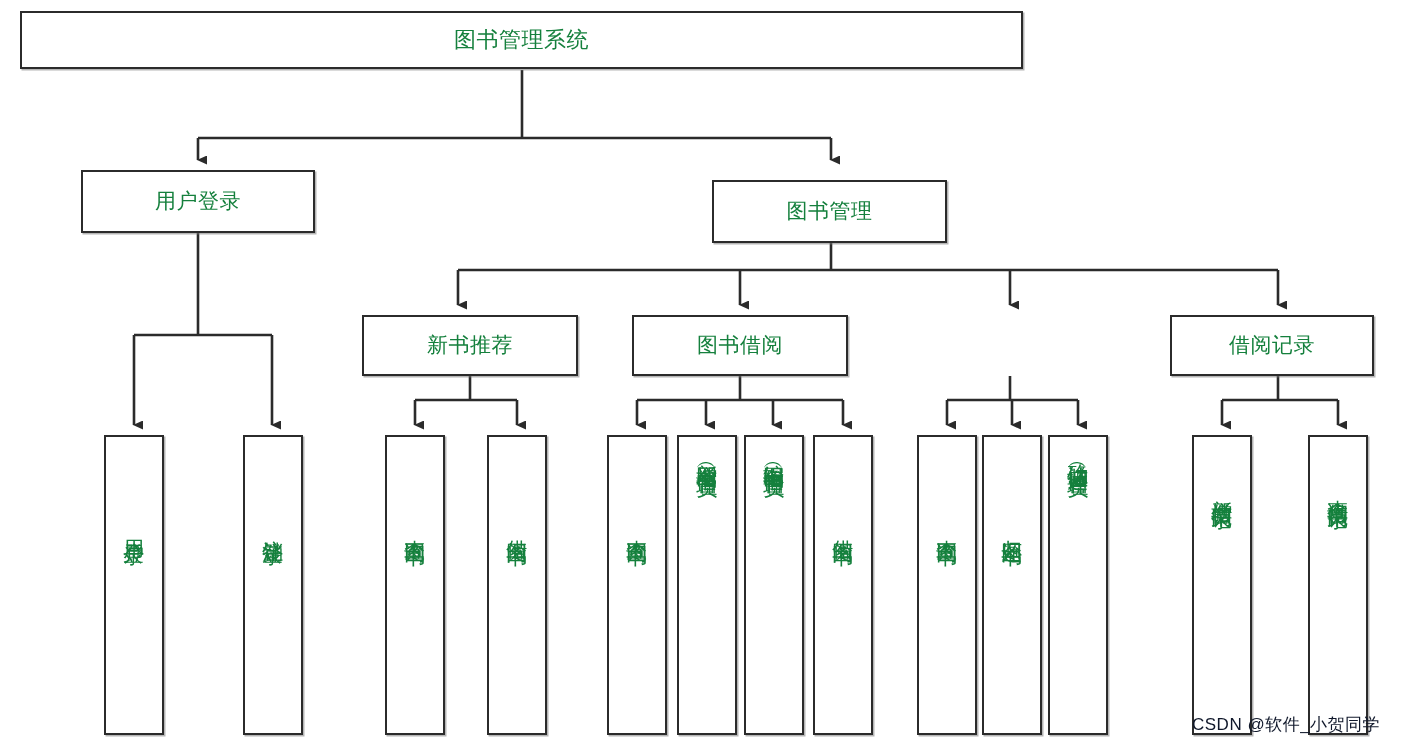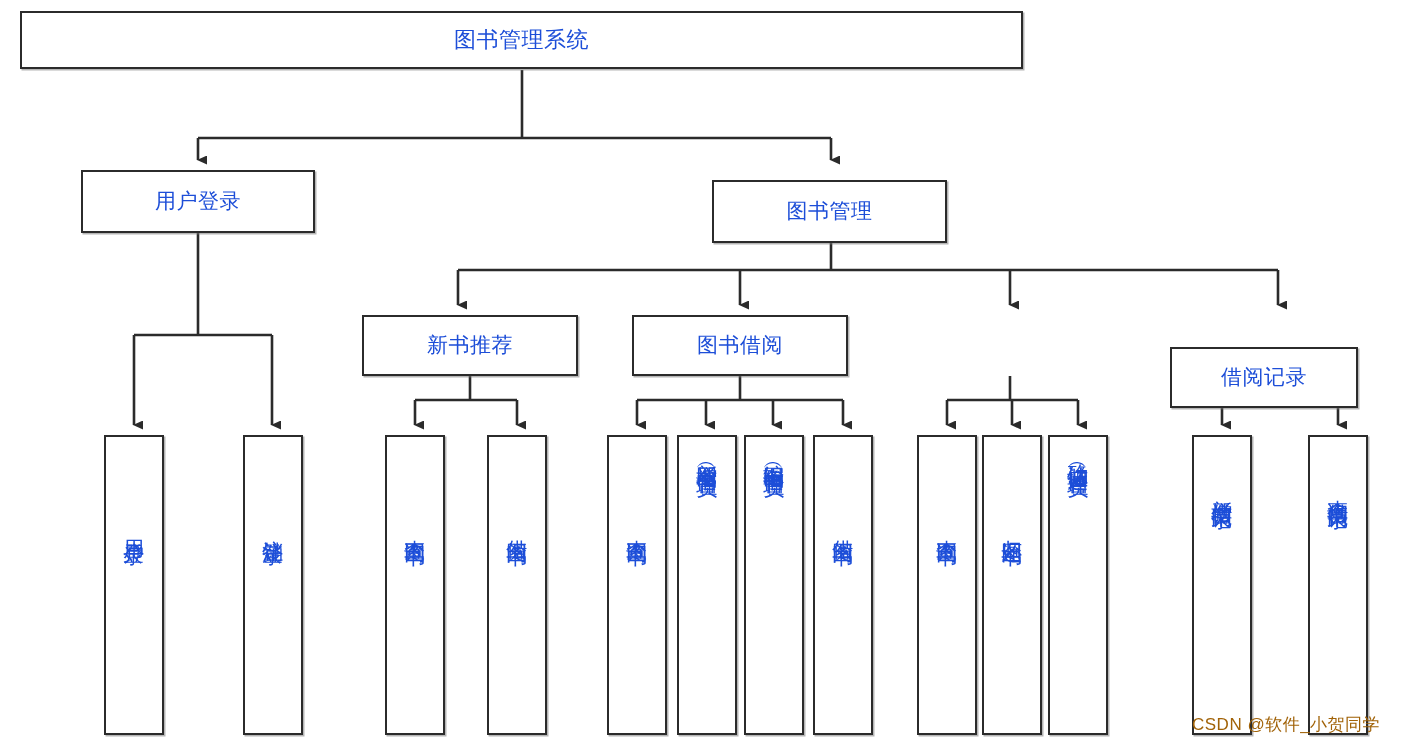--- a/index.html
+++ b/index.html
@@ -33,42 +33,42 @@
     border: 2.4px solid #2b2b2b;
     display: flex;
     align-items: center;
     justify-content: center;
     box-shadow: 1.5px 1.5px 0 rgba(120,120,120,0.55);
   }
   .node .label {
     font-size: 21px;
     line-height: 1.18;
     letter-spacing: 0.5px;
-    color: #1d4ed8;
+    color: #15803d;
     white-space: nowrap;
   }
   .node.vertical {
     align-items: flex-start;
     justify-content: center;
     padding-top: 8px;
   }
   .node.vertical .label {
     writing-mode: vertical-rl;
     text-orientation: upright;
     font-size: 21px;
     line-height: 1.22;
     letter-spacing: 2px;
     white-space: normal;
     text-align: left;
   }
   .node.root .label { font-size: 22px; }
   .watermark {
     position: absolute;
     font-size: 17px;
-    color: #a16207;
+    color: #0f172a;
     letter-spacing: 0.5px;
     white-space: nowrap;
   }
 </style>
 </head>
 <body>
 
 <div id="canvas">
 
   <svg class="wires" viewBox="0 0 1405 747">
@@ -133,21 +133,21 @@
   <div class="node" style="left:712px; top:180px; width:235px; height:63px;">
     <span class="label">图书管理</span>
   </div>
 
   <div class="node" style="left:632px; top:315px; width:216px; height:61px;">
     <span class="label">图书借阅</span>
   </div>
   <div class="node" style="left:362px; top:315px; width:216px; height:61px;">
     <span class="label">新书推荐</span>
   </div>
-  <div class="node" style="left:1170px; top:315px; width:188px; height:61px;margin-top:32px;">
+  <div class="node" style="left:1170px; top:315px; width:204px; height:61px;">
     <span class="label">借阅记录</span>
   </div>
 
   <div class="node vertical" style="left:104px; top:435px; width:60px; height:300px; padding-top:86px;">
     <span class="label">用户登录</span>
   </div>
   <div class="node vertical" style="left:243px; top:435px; width:60px; height:300px; padding-top:86px;">
     <span class="label">注销登录</span>
   </div>
 

